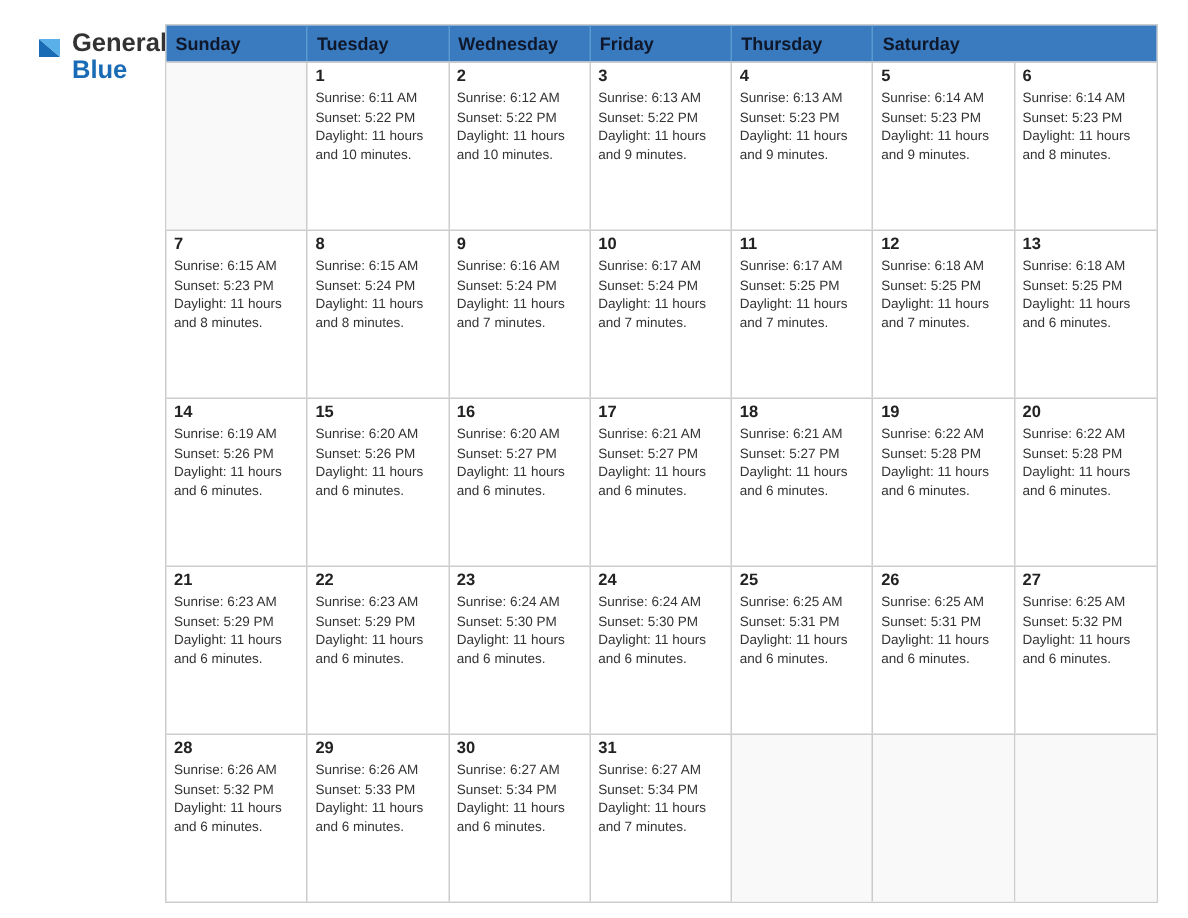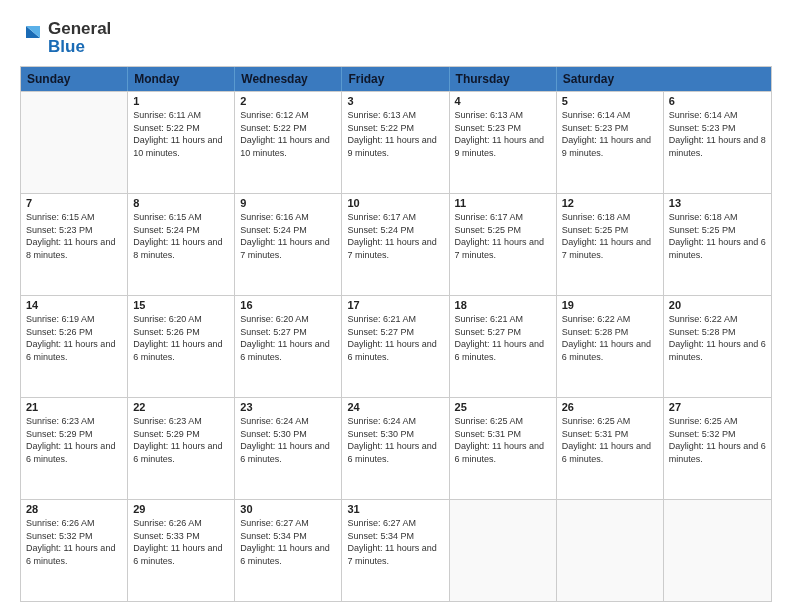--- a/index.html
+++ b/index.html
@@ -8,21 +8,21 @@
       background: #fff;
       width: 792px;
       height: 612px;
       overflow: hidden;
     }
     .page {
       width: 792px;
       height: 612px;
       padding: 16px 20px 10px 20px;
       display: flex;
-      flex-direction: column;
+      flex-direction: row;
       justify-content: space-between;
     }
     .header {
       display: flex;
       justify-content: space-between;
       align-items: flex-start;
       margin-bottom: 8px;
     }
     .logo-wrapper {
       display: flex;
@@ -111,21 +111,21 @@
       </div>
     <div class="title-block">
       <div class="month-title"></div>
       <div class="location-title"></div>
     </div>
   </div>
 
   <div class="calendar">
     <div class="cal-header-row" id="cal-header">
         <div class="cal-header-cell">Sunday</div>
-        <div class="cal-header-cell">Monday</div>
+        <div class="cal-header-cell">Tuesday</div>
         <div class="cal-header-cell">Wednesday</div>
         <div class="cal-header-cell">Friday</div>
         <div class="cal-header-cell">Thursday</div>
         <div class="cal-header-cell">Saturday</div>
       </div>
     <div class="cal-body" id="cal-body">
         <div class="cal-week">
           <div class="cal-cell empty"></div>
           <div class="cal-cell">
             <div class="cell-day">1</div>

